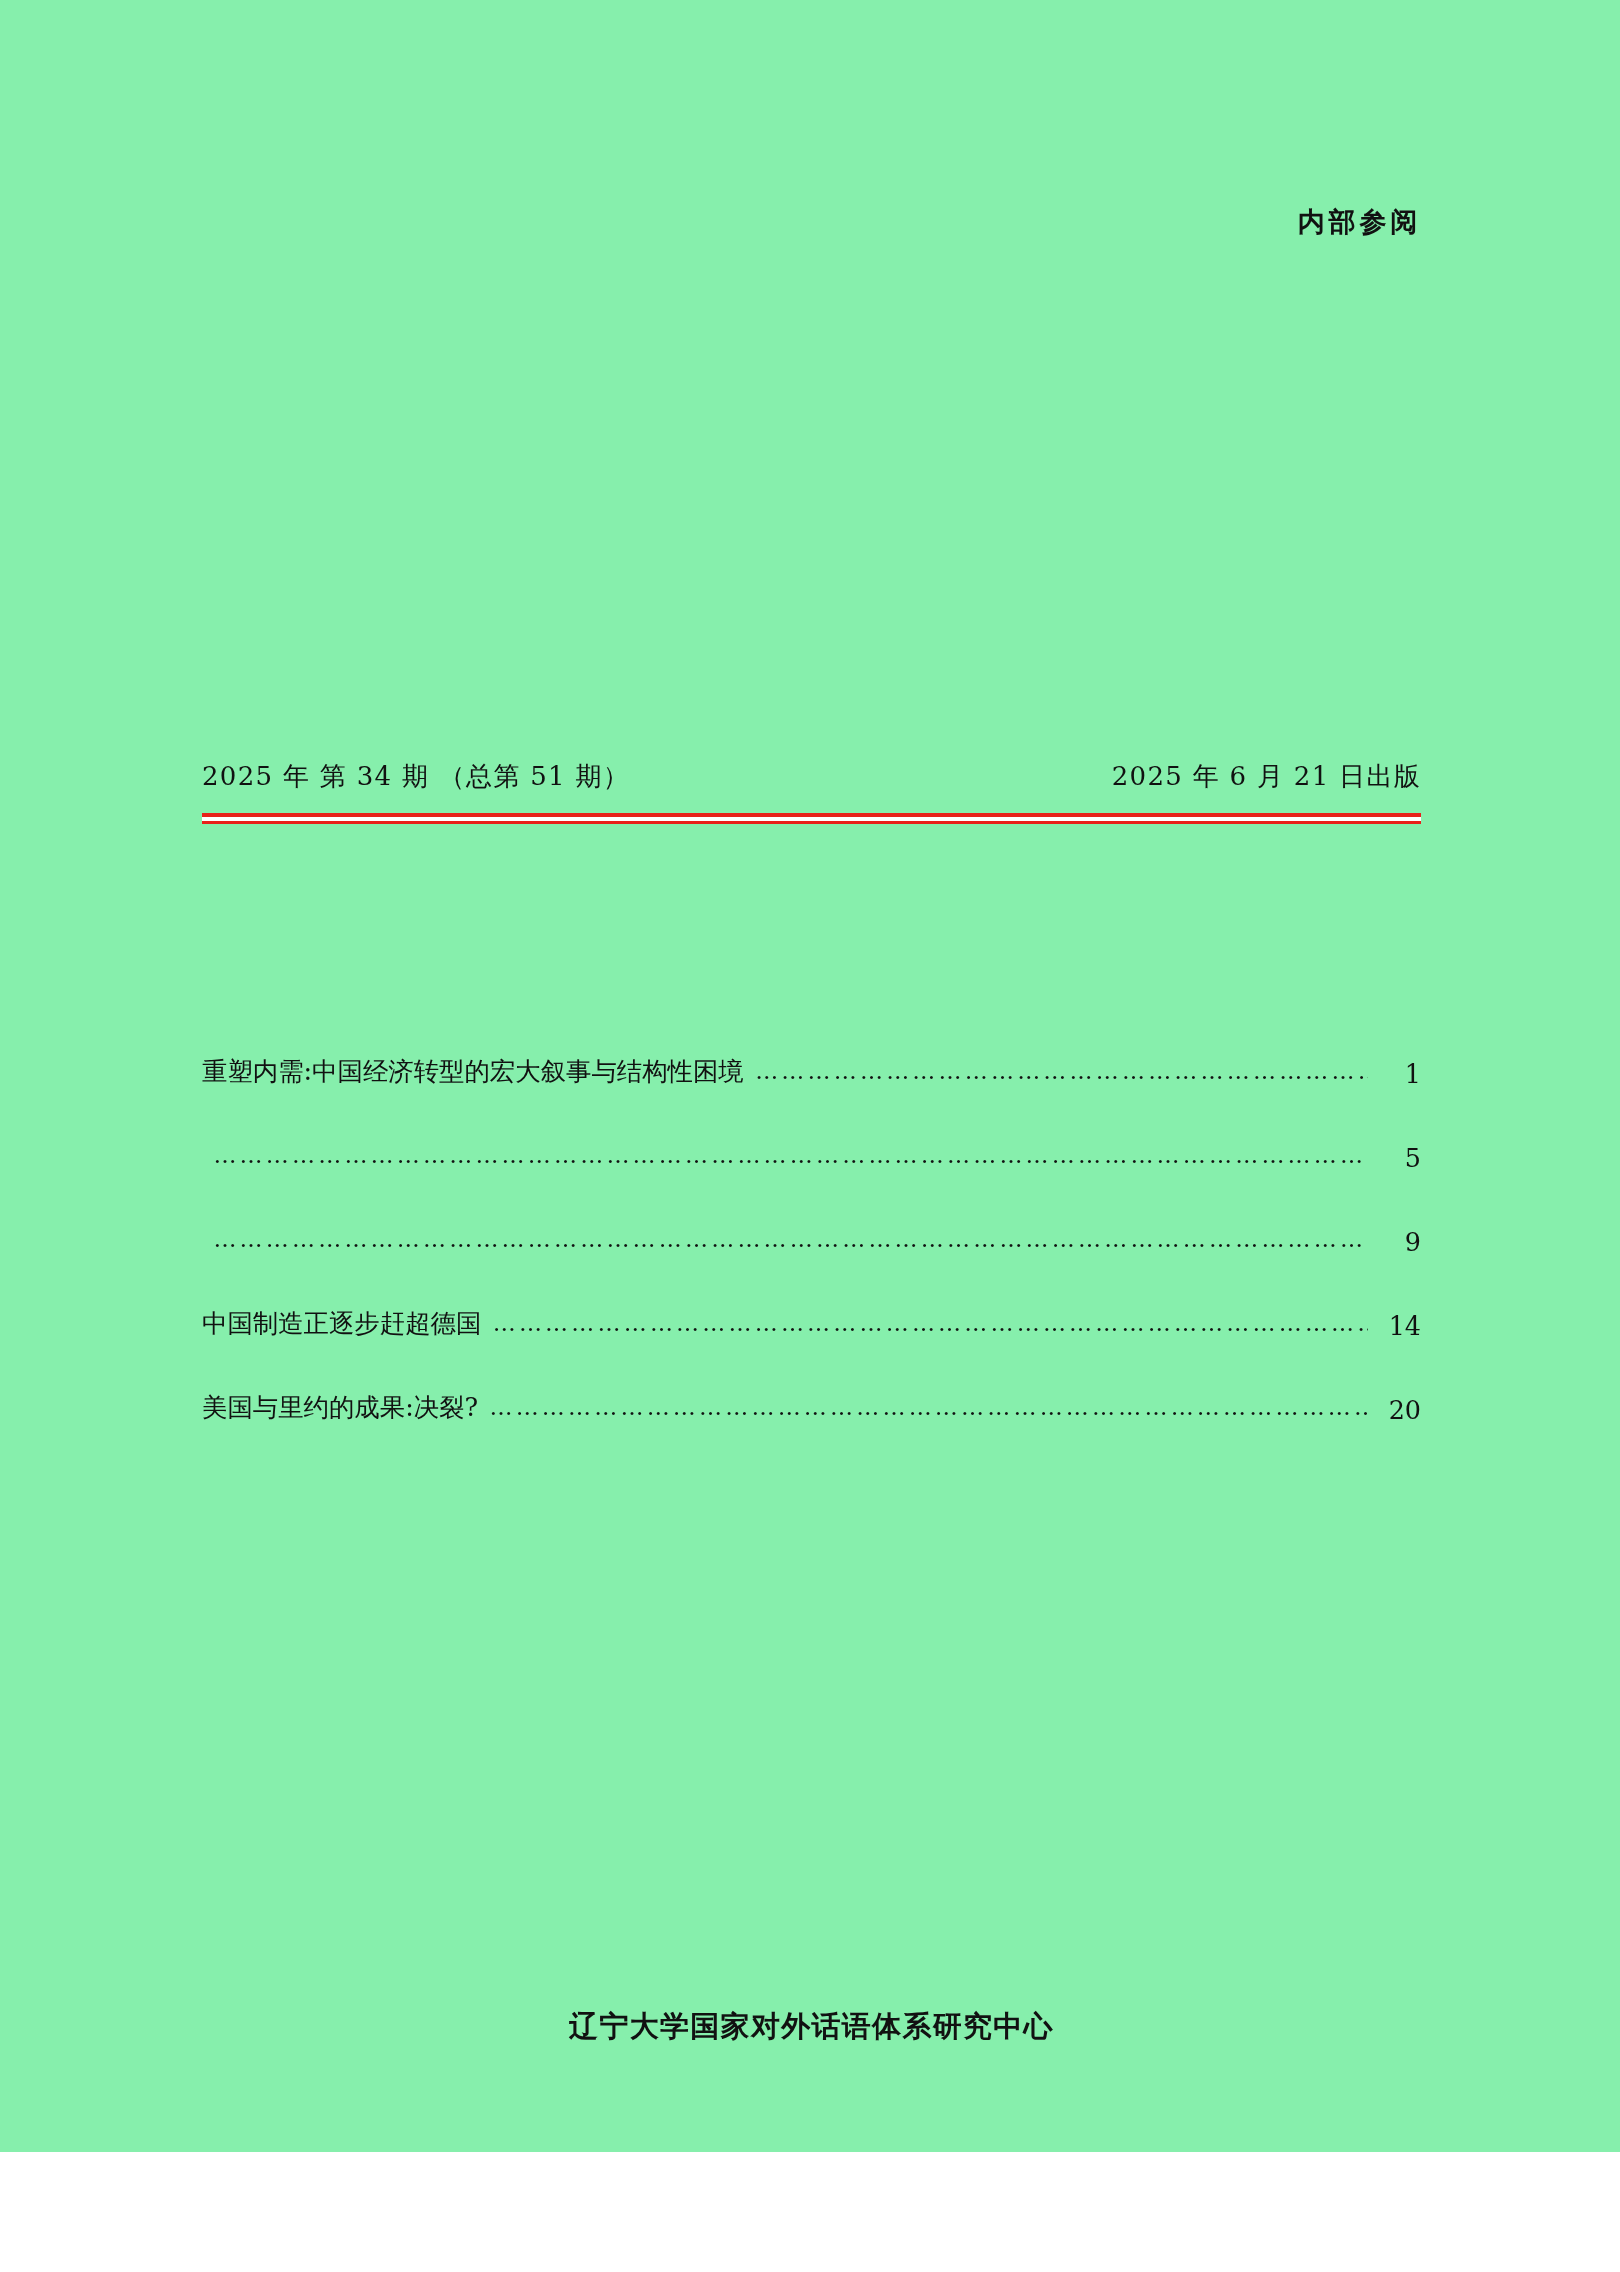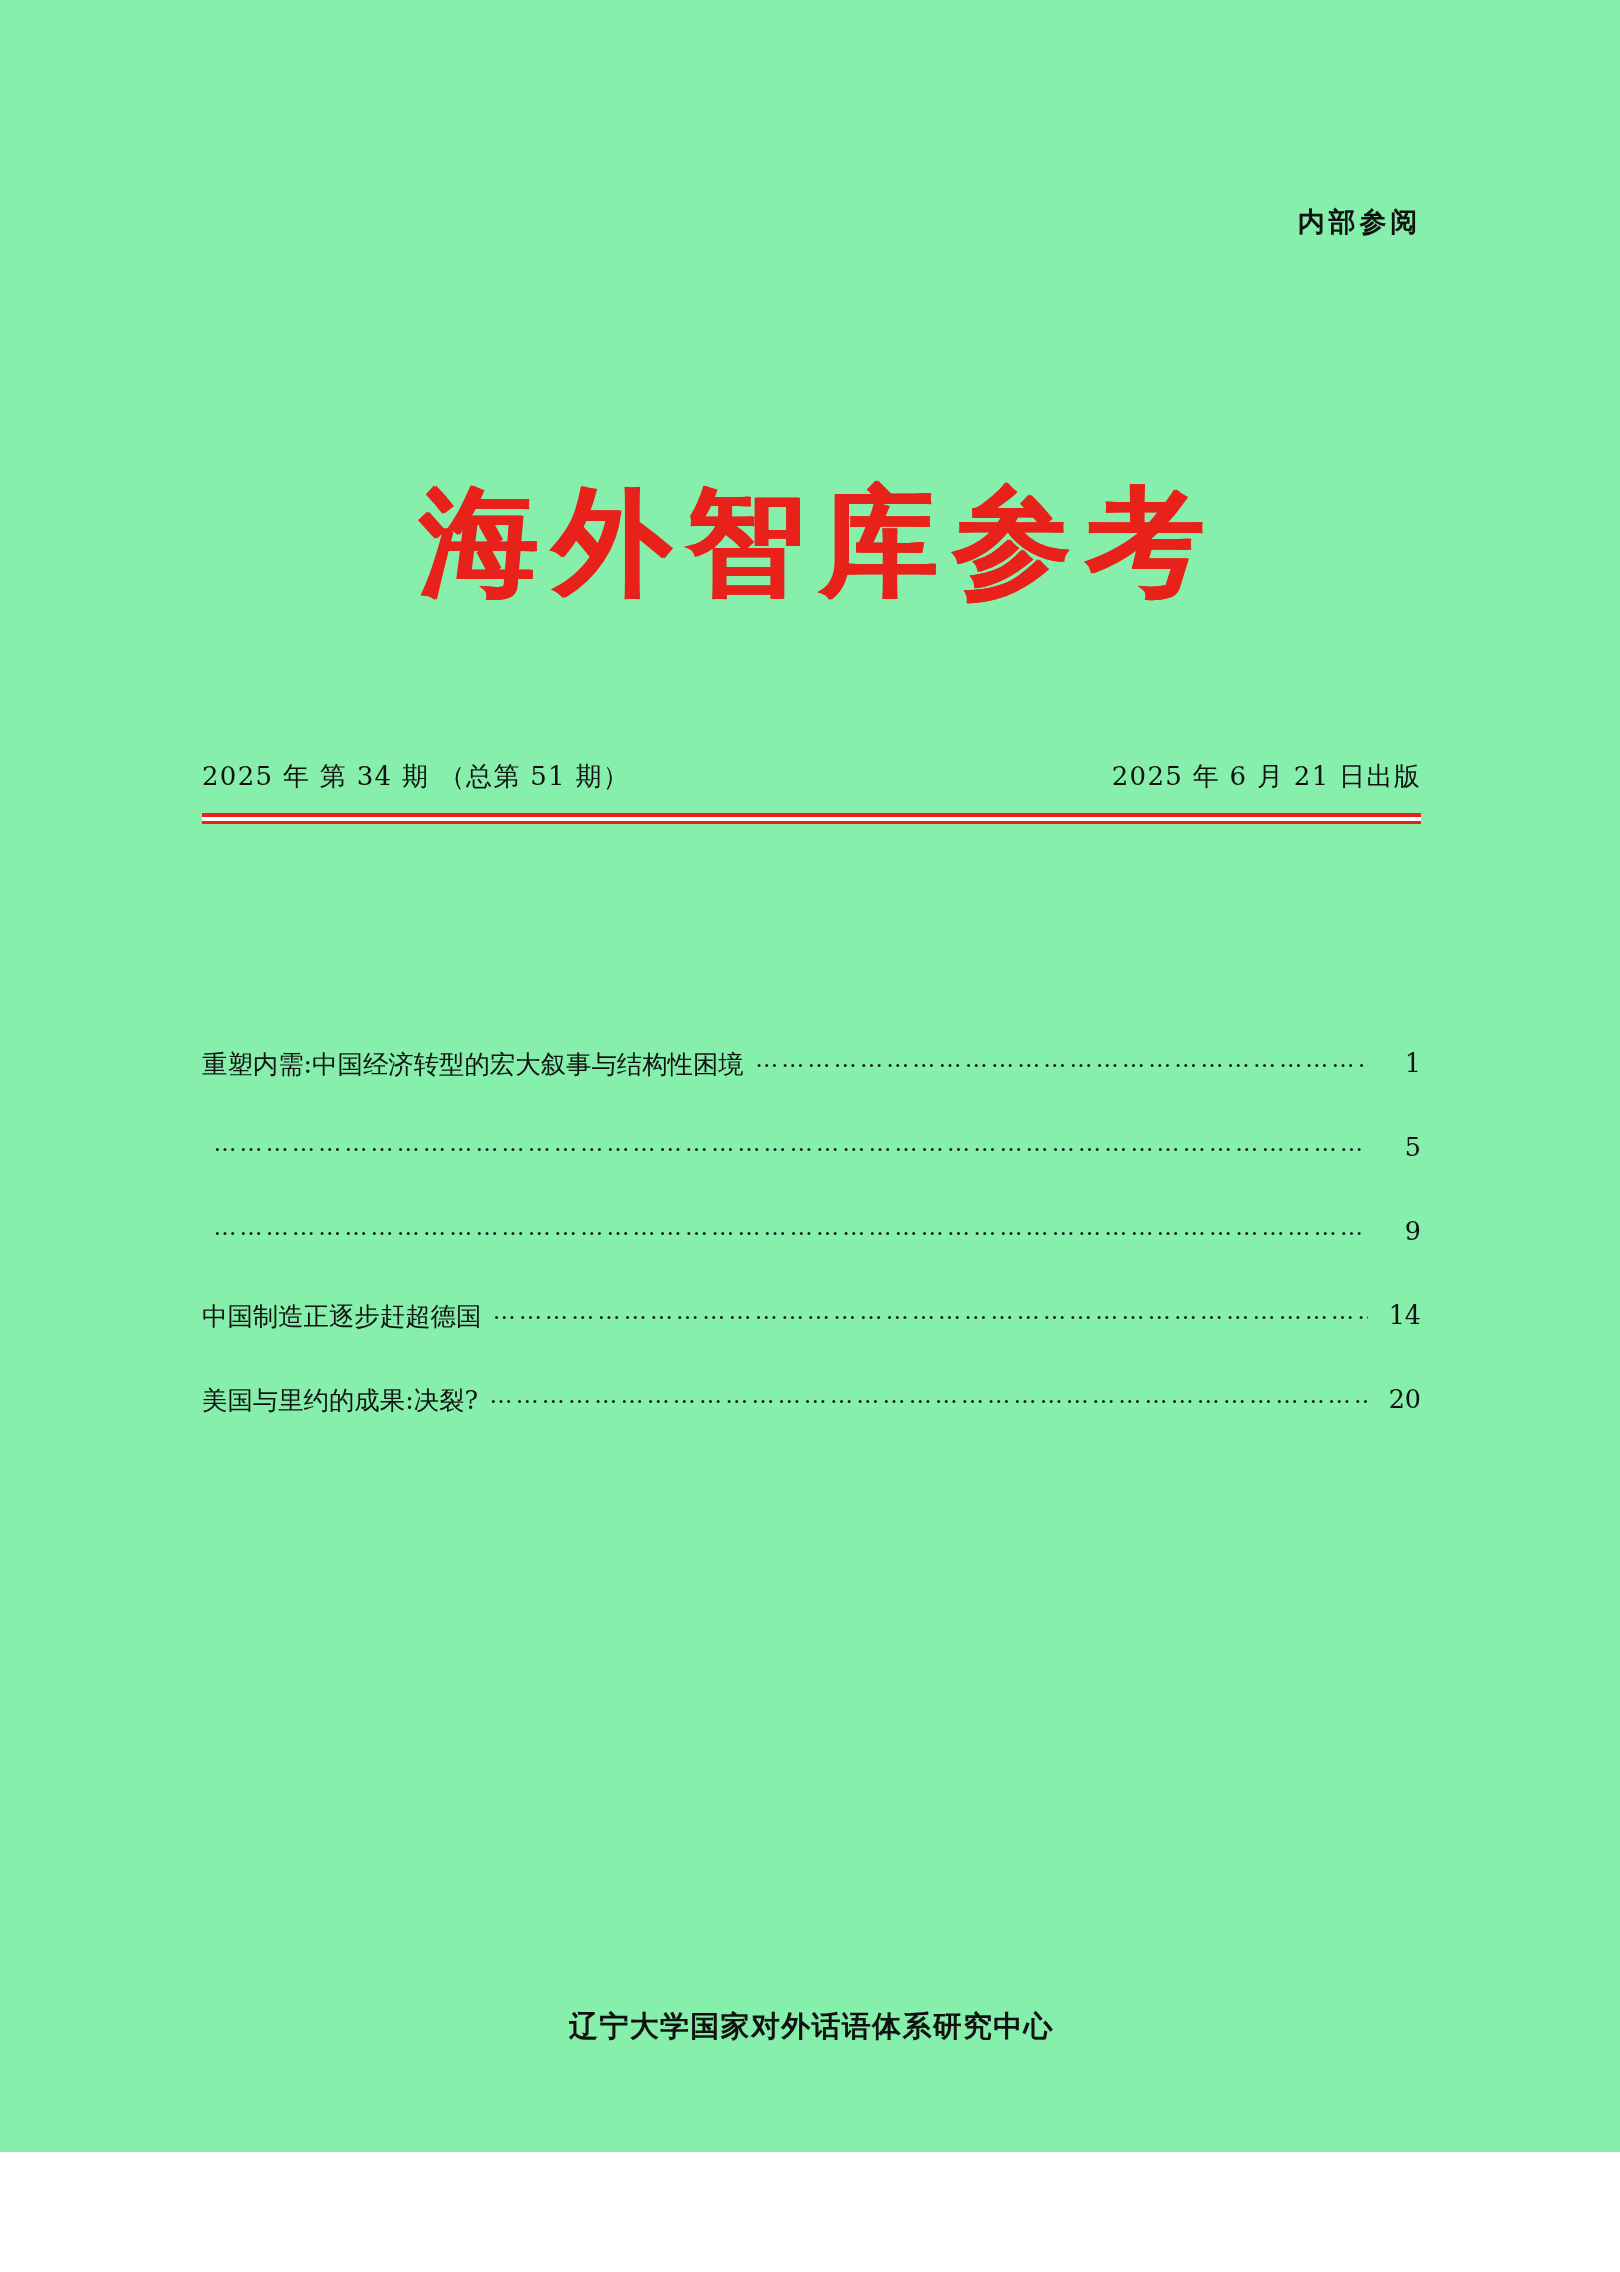--- a/index.html
+++ b/index.html
@@ -118,21 +118,21 @@
 
   
   .toc {
     position: absolute;
     top: 1048px;
     left: 0;
     width: 1219px;
   }
   .toc-row {
     display: flex;
-    align-items: flex-start;
+    align-items: flex-end;
     height: 41px;
     margin-bottom: 43px;
     font-family: "DejaVu Serif", "Liberation Serif", serif;
     font-size: 25.4px;
     color: #111;
     white-space: nowrap;
   }
   .toc-title {
     flex: 0 0 auto;
     letter-spacing: 0px;
@@ -169,21 +169,20 @@
   }
 </style>
 </head>
 <body>
 
 <div class="page">
   <div class="inner">
 
     <div class="notice">内部参阅</div>
 
-    <div class="masthead">海外智库参考</div>
 
     <div class="issue-row">
       <div class="issue-left">2025 年  第 34 期  （总第 51 期）</div>
       <div class="issue-right">2025 年 6 月 21 日出版</div>
     </div>
 
     <div class="rules">
       <div class="rule-thick"></div>
       <div class="rule-gap"></div>
       <div class="rule-thin"></div>

